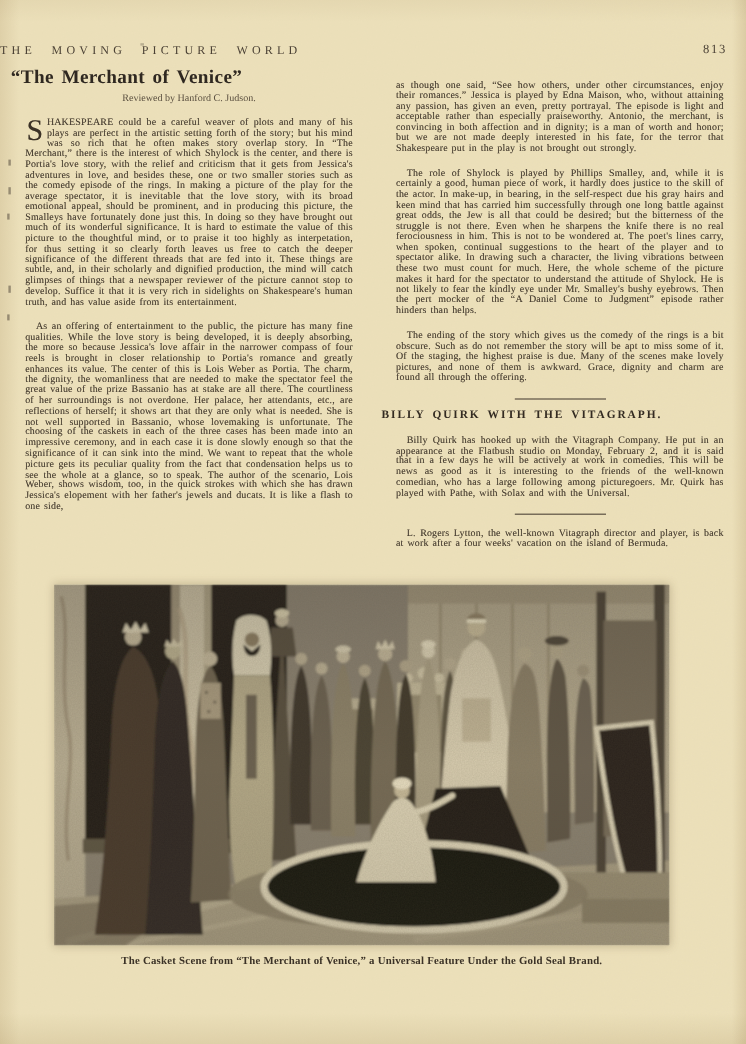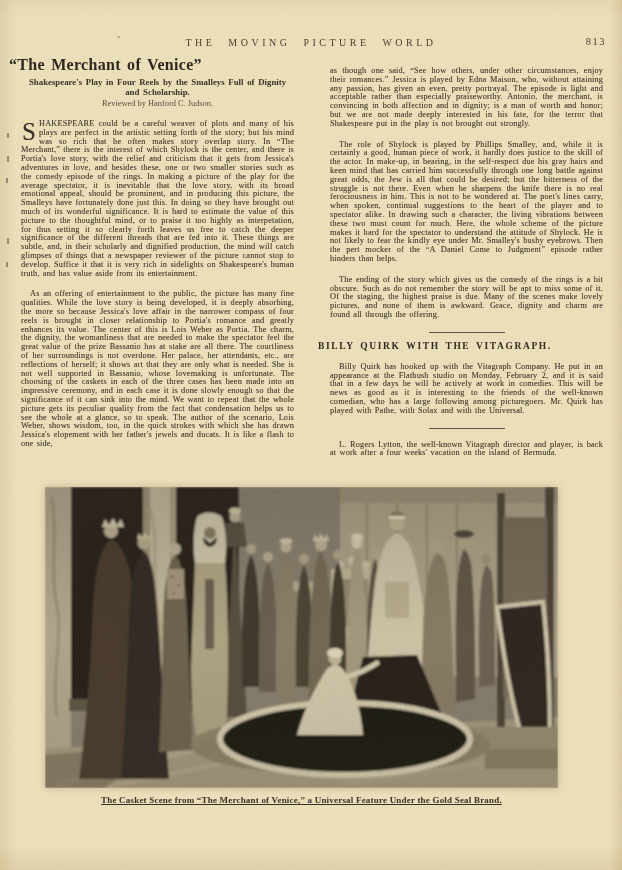--- a/index.html
+++ b/index.html
@@ -4,21 +4,21 @@
 <style>
   html,body{margin:0;padding:0;background:#e8dcb4;}
   .page{position:relative;width:622px;height:870px;overflow:hidden;
     font-family:"Liberation Serif","DejaVu Serif",serif;color:#453c30;
     background:
       linear-gradient(90deg, rgba(145,115,65,.14), rgba(0,0,0,0) 16px),
       linear-gradient(270deg, rgba(145,115,65,.18), rgba(0,0,0,0) 12px),
       linear-gradient(0deg, rgba(145,115,65,.14), rgba(0,0,0,0) 26px),
       linear-gradient(180deg, rgba(150,125,75,.08), rgba(0,0,0,0) 18px),
       #ece0ba;}
-  .masthead-title{position:absolute;top:37px;left:0;width:100%;text-align:center;
+  .masthead-title{position:absolute;top:37px;left:0;width:100%;text-align:left;
     font-size:10px;letter-spacing:3.5px;word-spacing:7px;color:#4a4034;}
   .masthead-page{position:absolute;top:36px;right:16px;font-size:10.5px;
     letter-spacing:1.5px;color:#4a4034;}
   .columns{position:absolute;top:55px;left:9px;width:606px;display:flex;gap:12px;}
   .col{width:297px;}
   .article-title{margin:1px 0 3px;text-align:left;font-size:16px;font-weight:bold;
     color:#2e2720;letter-spacing:.3px;word-spacing:2px;}
   .article-subtitle{margin:0 16px 2px;text-align:center;font-size:8.8px;font-weight:bold;
     line-height:10px;color:#3a3126;word-spacing:1.5px;}
   .article-byline{margin:0 0 5px;text-align:center;font-size:8.4px;color:#594e3f;}
@@ -27,21 +27,21 @@
     text-shadow:0 0 .4px rgba(70,58,44,.45);}
   p.indent{text-indent:9px;}
   .dropcap{float:left;font-size:25px;line-height:22px;padding:1px 3px 0 1px;color:#3a3126;}
   .rule{width:76px;border-top:1px solid #5b5143;margin:10px auto 8px;}
   .section-heading{margin:0 0 5px;text-align:left;font-size:9.5px;font-weight:bold;
     letter-spacing:1.6px;word-spacing:2px;color:#322a21;}
   figure.photo-figure{position:absolute;left:45px;top:487px;width:513px;margin:0;}
   .photo{width:513px;height:301px;box-shadow:0 0 7px rgba(85,65,35,.28);}
   .photo svg{display:block;}
   figcaption{margin-top:7px;text-align:center;font-size:9px;font-weight:bold;
-    letter-spacing:.2px;color:#3a3126;white-space:nowrap;margin-left:-16px;width:545px;text-decoration:underline;}
+    letter-spacing:.2px;color:#3a3126;white-space:nowrap;margin-left:-16px;width:545px;}
   .speck{position:absolute;background:#473e31;opacity:.5;}
   .grain{position:absolute;top:0;left:0;pointer-events:none;opacity:.5;}
 </style>
 </head>
 <body>
 
 <div class="page">
 
   <div class="masthead-title">THE MOVING PICTURE WORLD</div>
   <div class="masthead-page">813</div>
@@ -49,21 +49,20 @@
   <div class="speck" style="left:7px;top:133px;width:2px;height:5px;"></div>
   <div class="speck" style="left:7px;top:156px;width:2px;height:6px;"></div>
   <div class="speck" style="left:6px;top:178px;width:2px;height:5px;"></div>
   <div class="speck" style="left:7px;top:238px;width:2px;height:6px;"></div>
   <div class="speck" style="left:6px;top:262px;width:2px;height:5px;"></div>
   <div class="speck" style="left:117px;top:36px;width:3px;height:2px;opacity:.3;"></div>
 
   <div class="columns">
     <div class="col">
       <h1 class="article-title">“The Merchant of Venice”</h1>
-      <div class="article-subtitle">Shakespeare's Play in Four Reels by the Smalleys Full of Dignity and Scholarship.</div>
       <div class="article-byline">Reviewed by Hanford C. Judson.</div>
       <p class="body-p"><span class="dropcap">S</span><span>HAKESPEARE could be a careful weaver of plots and many of his plays are perfect in the artistic setting forth of the story; but his mind was so rich that he often makes story overlap story.  In “The Merchant,” there is the interest of which Shylock is the center, and there is Portia's love story, with the relief and criticism that it gets from Jessica's adventures in love, and besides these, one or two smaller stories such as the comedy episode of the rings.  In making a picture of the play for the average spectator, it is inevitable that the love story, with its broad emotional appeal, should be prominent, and in producing this picture, the Smalleys have fortunately done just this.  In doing so they have brought out much of its wonderful significance.  It is hard to estimate the value of this picture to the thoughtful mind, or to praise it too highly as interpetation, for thus setting it so clearly forth leaves us free to catch the deeper significance of the different threads that are fed into it.  These things are subtle, and, in their scholarly and dignified production, the mind will catch glimpses of things that a newspaper reviewer of the picture cannot stop to develop.  Suffice it that it is very rich in sidelights on Shakespeare's human truth, and has value aside from its entertainment.</span></p>
       <p class="body-p indent">As an offering of entertainment to the public, the picture has many fine qualities.  While the love story is being developed, it is deeply absorbing, the more so because Jessica's love affair in the narrower compass of four reels is brought in closer relationship to Portia's romance and greatly enhances its value.  The center of this is Lois Weber as Portia.  The charm, the dignity, the womanliness that are needed to make the spectator feel the great value of the prize Bassanio has at stake are all there.  The courtliness of her surroundings is not overdone.  Her palace, her attendants, etc., are reflections of herself; it shows art that they are only what is needed.  She is not well supported in Bassanio, whose lovemaking is unfortunate.  The choosing of the caskets in each of the three cases has been made into an impressive ceremony, and in each case it is done slowly enough so that the significance of it can sink into the mind.  We want to repeat that the whole picture gets its peculiar quality from the fact that condensation helps us to see the whole at a glance, so to speak.  The author of the scenario, Lois Weber, shows wisdom, too, in the quick strokes with which she has drawn Jessica's elopement with her father's jewels and ducats.  It is like a flash to one side,</p>
     </div>
 
     <div class="col">
       <p class="body-p">as though one said, “See how others, under other circumstances, enjoy their romances.”  Jessica is played by Edna Maison, who, without attaining any passion, has given an even, pretty portrayal.  The episode is light and acceptable rather than especially praiseworthy.  Antonio, the merchant, is convincing in both affection and in dignity; is a man of worth and honor; but we are not made deeply interested in his fate, for the terror that Shakespeare put in the play is not brought out strongly.</p>
       <p class="body-p indent">The role of Shylock is played by Phillips Smalley, and, while it is certainly a good, human piece of work, it hardly does justice to the skill of the actor.  In make-up, in bearing, in the self-respect due his gray hairs and keen mind that has carried him successfully through one long battle against great odds, the Jew is all that could be desired; but the bitterness of the struggle is not there.  Even when he sharpens the knife there is no real ferociousness in him.  This is not to be wondered at.  The poet's lines carry, when spoken, continual suggestions to the heart of the player and to spectator alike.  In drawing such a character, the living vibrations between these two must count for much.  Here, the whole scheme of the picture makes it hard for the spectator to understand the attitude of Shylock.  He is not likely to fear the kindly eye under Mr. Smalley's bushy eyebrows.  Then the pert mocker of the “A Daniel Come to Judgment” episode rather hinders than helps.</p>
       <p class="body-p indent">The ending of the story which gives us the comedy of the rings is a bit obscure.  Such as do not remember the story will be apt to miss some of it.  Of the staging, the highest praise is due.  Many of the scenes make lovely pictures, and none of them is awkward.  Grace, dignity and charm are found all through the offering.</p>
 

